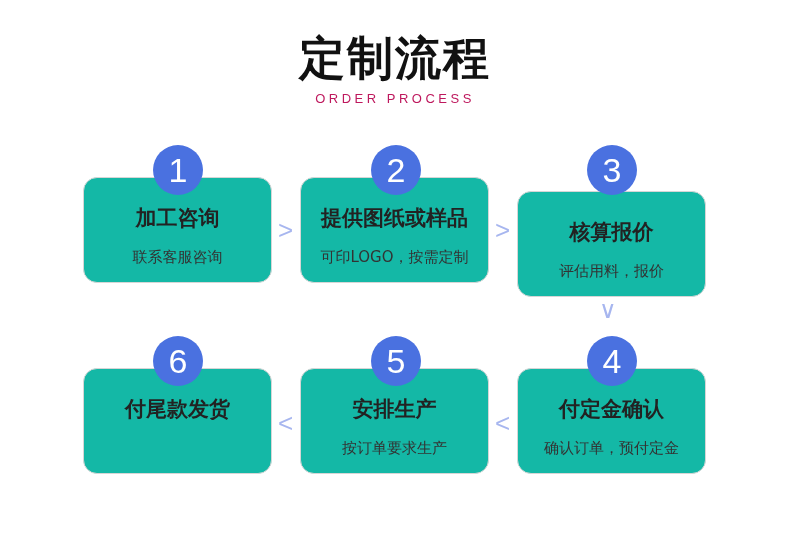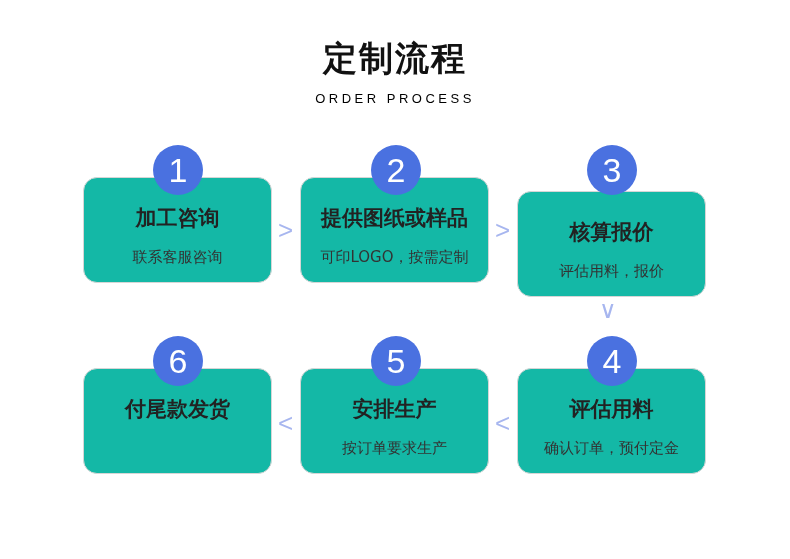--- a/index.html
+++ b/index.html
@@ -1,18 +1,18 @@
 <!DOCTYPE html>
 <html><head>
 <meta charset="utf-8">
 <style>
   html, body { margin:0; padding:0; background:#ffffff; }
   body { width:790px; height:559px; position:relative; overflow:hidden; font-family:"DejaVu Sans","Liberation Sans",sans-serif; }
-  .title { position:absolute; left:0; width:790px; top:28px; text-align:center; font-size:34px; font-weight:bold; color:#111111; letter-spacing:2px; line-height:60px; }
-  .subtitle { position:absolute; left:0; width:790px; top:91px; text-align:center; font-size:13px; color:#000000; letter-spacing:3.5px; font-family:"Liberation Sans",sans-serif; }
+  .title { position:absolute; left:0; width:790px; top:28px; text-align:center; font-size:46px; font-weight:bold; color:#111111; letter-spacing:2px; line-height:60px; }
+  .subtitle { position:absolute; left:0; width:790px; top:91px; text-align:center; font-size:13px; color:#be185d; letter-spacing:3.5px; font-family:"Liberation Sans",sans-serif; }
   .box { position:absolute; width:189px; height:106px; border:1px solid #d6d6d6; border-radius:14px; background:#14b8a6; box-sizing:border-box; }
   .circle { position:absolute; width:50px; height:50px; border-radius:50%; background:#4a71e0; color:#fff; text-align:center; line-height:50px; font-size:34px; font-family:"Liberation Sans",sans-serif; }
   .step-title { position:absolute; left:0; width:100%; top:26px; text-align:center; font-size:21px; font-weight:bold; color:#222; }
   .step-desc { position:absolute; left:0; width:100%; top:70px; text-align:center; font-size:15px; color:#333; }
   .arrow { position:absolute; color:#a7b6ef; font-size:26px; font-family:"Liberation Sans",sans-serif; line-height:26px; }
 </style>
 </head>
 <body>
 
 <div class="title">定制流程</div>
@@ -51,16 +51,16 @@
 
 <div class="box" style="left:300px; top:368px;">
   <div class="step-title">安排生产</div>
   <div class="step-desc">按订单要求生产</div>
 </div>
 <div class="circle" style="left:371px; top:336px;">5</div>
 
 <div class="arrow" style="left:495px; top:410px;">&lt;</div>
 
 <div class="box" style="left:517px; top:368px;">
-  <div class="step-title">评估用料</div>
+  <div class="step-title">付定金确认</div>
   <div class="step-desc">确认订单，预付定金</div>
 </div>
 <div class="circle" style="left:587px; top:336px;">4</div>
 
 </body></html>

